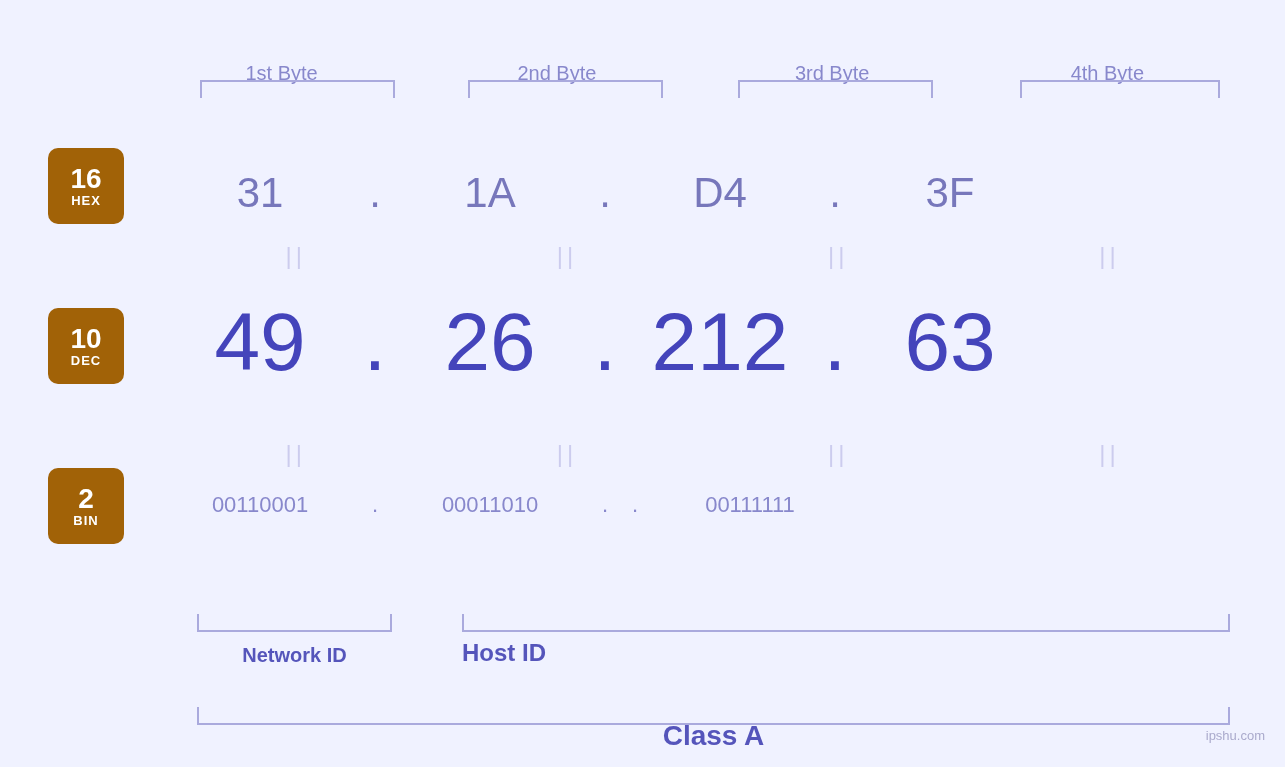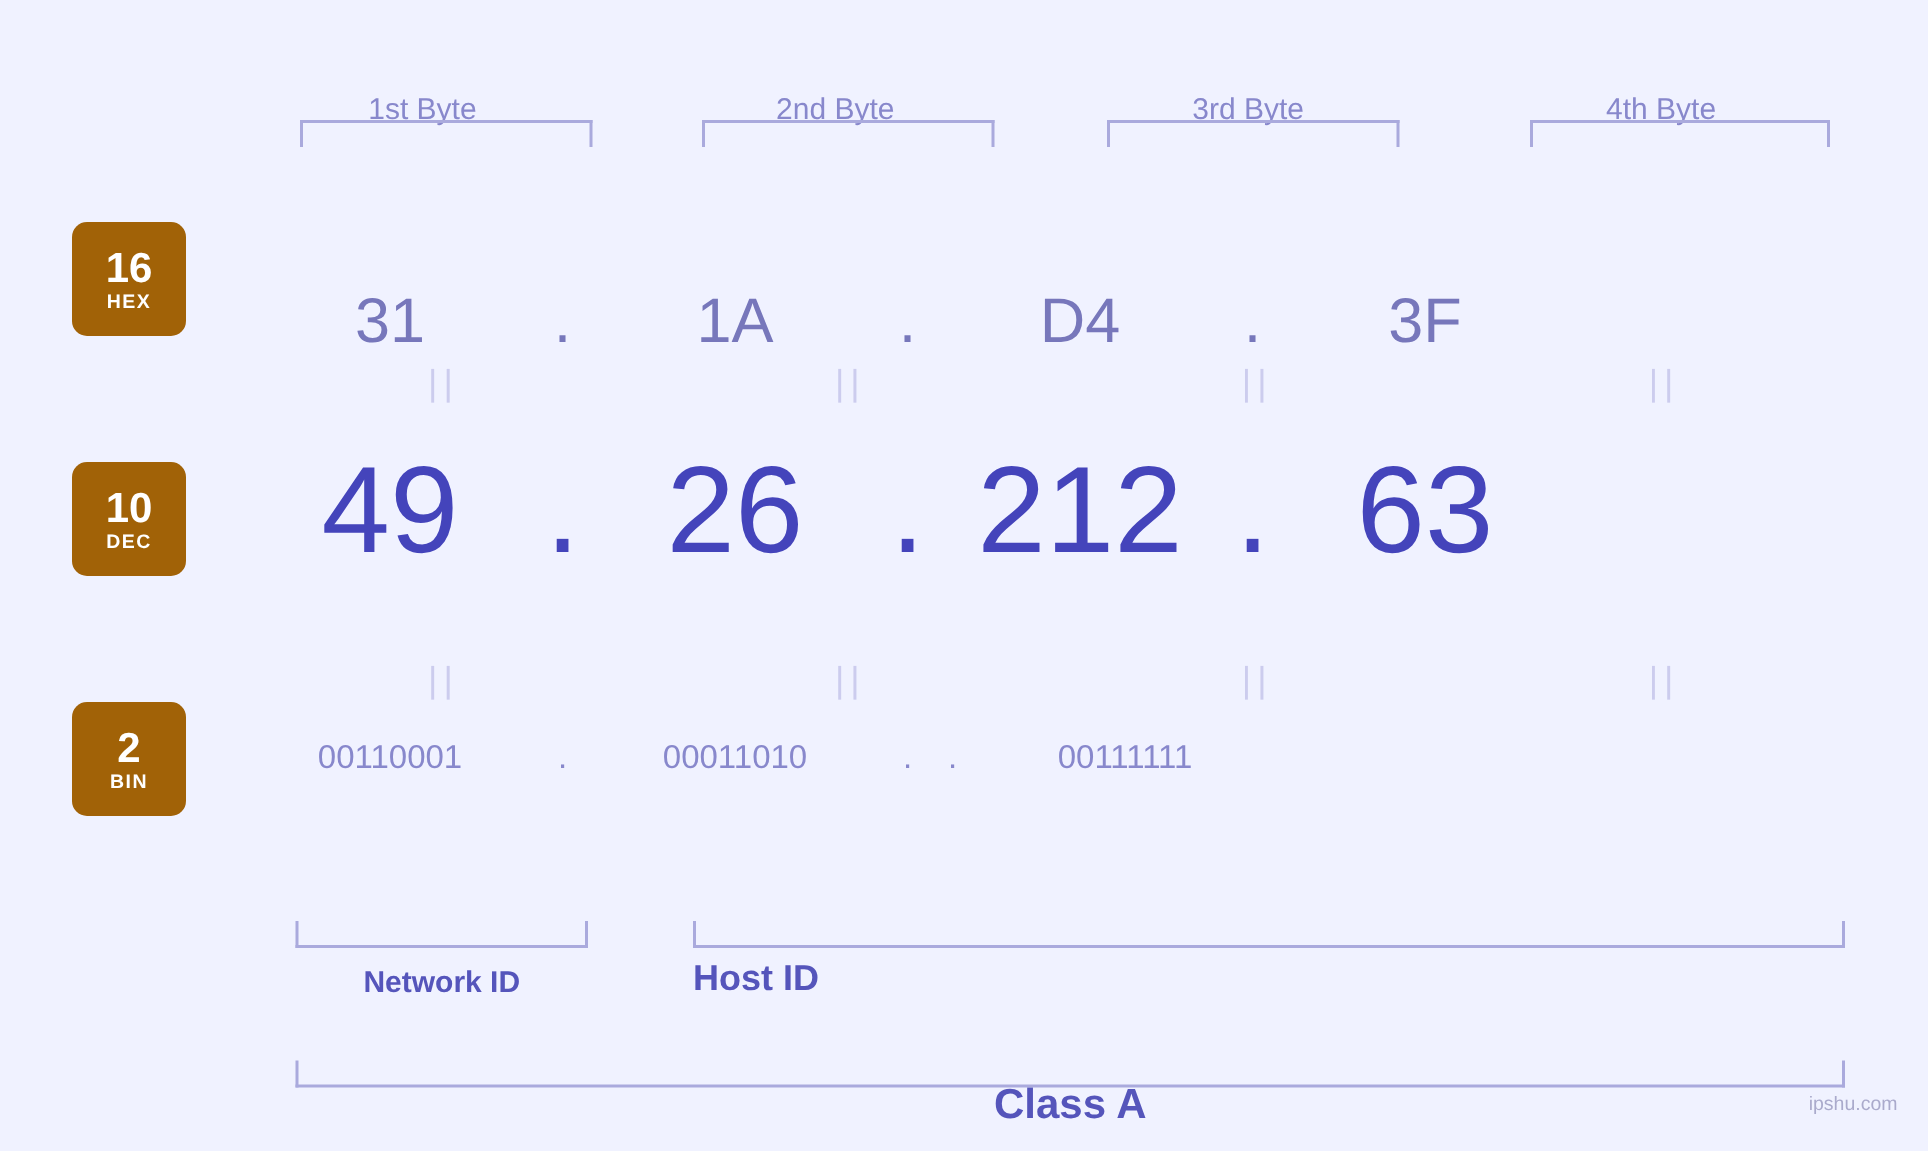--- a/index.html
+++ b/index.html
@@ -248,38 +248,38 @@
     <div class="col-header">2nd Byte</div>
     <div class="col-header">3rd Byte</div>
     <div class="col-header">4th Byte</div>
   </div>
 
   <div class="bracket-top bracket-top-1"></div>
   <div class="bracket-top bracket-top-2"></div>
   <div class="bracket-top bracket-top-3"></div>
   <div class="bracket-top bracket-top-4"></div>
 
-  <div style="position:absolute; top:148px; left:160px; right:40px; display:flex; align-items:flex-end; height:90px;">
+  <div style="position:absolute; top:148px; left:160px; right:40px; display:flex; align-items:center; height:90px;">
     <div class="hex-val">31</div>
     <div class="dot-large">.</div>
     <div class="hex-val">1A</div>
     <div class="dot-large">.</div>
     <div class="hex-val">D4</div>
     <div class="dot-large">.</div>
     <div class="hex-val">3F</div>
   </div>
 
   <div class="equals-row-1">
     <div class="eq-cell">||</div>
     <div class="eq-cell">||</div>
     <div class="eq-cell">||</div>
     <div class="eq-cell">||</div>
   </div>
 
-  <div style="position:absolute; top:294px; left:160px; right:40px; display:flex; align-items:flex-start; height:120px;">
+  <div style="position:absolute; top:282px; left:160px; right:40px; display:flex; align-items:center; height:120px;">
     <div class="dec-val">49</div>
     <div class="dot-xlarge">.</div>
     <div class="dec-val">26</div>
     <div class="dot-xlarge">.</div>
     <div class="dec-val">212</div>
     <div class="dot-xlarge">.</div>
     <div class="dec-val">63</div>
   </div>
 
   <div class="equals-row-2">

